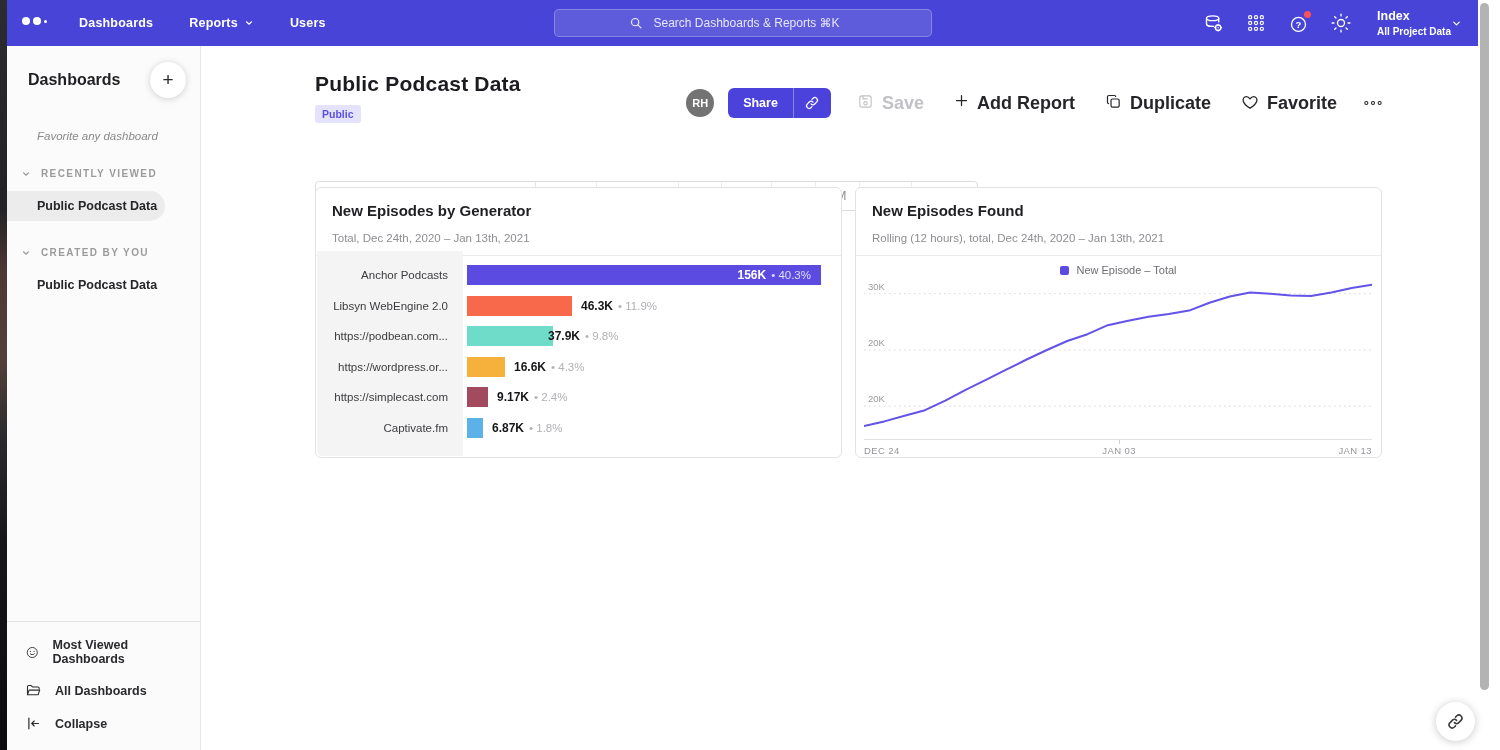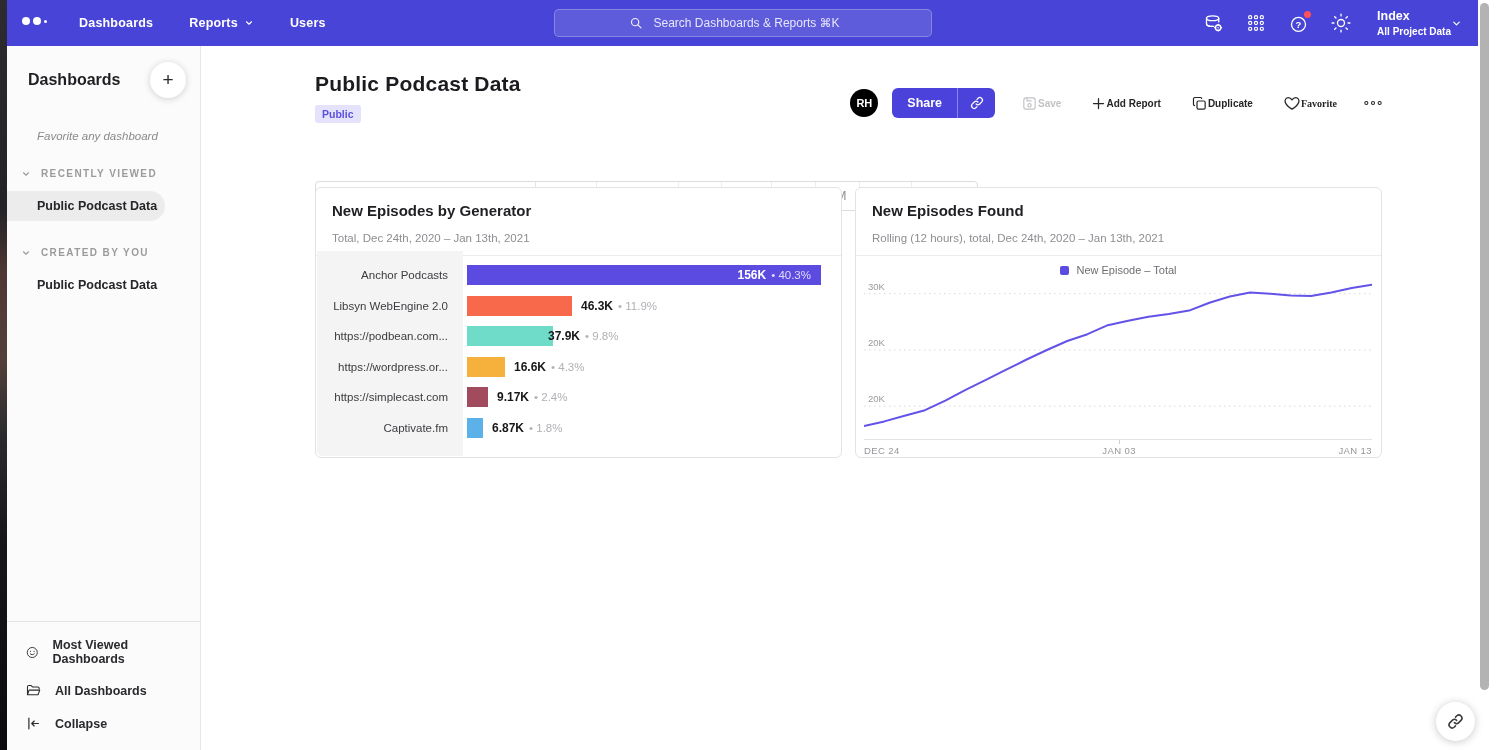--- a/index.html
+++ b/index.html
@@ -51,31 +51,31 @@
   .sb-footer { position:absolute; bottom:0; left:0; right:0; border-top:1px solid #e4e4e4; padding:8px 0 10px 0; background:#fbfbfb; }
   .sb-foot-item { display:flex; align-items:center; gap:13px; padding:8px 18px; font-size:12.5px; font-weight:700; color:#2a2a2e; cursor:pointer; }
 
   
   .content { position:absolute; left:315px; top:46px; width:1068px; height:704px; }
   .page-title { font-size:21px; font-weight:700; color:#1c1c20; margin-top:26px; letter-spacing:.2px; }
   .pub-badge { display:inline-block; margin-top:9px; background:#e5e2fb; color:#5b50dd; font-size:10.5px; font-weight:600;
     padding:3px 7px; border-radius:3px; }
 
   .actions { position:absolute; top:42px; right:0; display:flex; align-items:center; }
-  .avatar { width:28px; height:28px; border-radius:50%; background:#000000; color:#fff; font-size:11px; font-weight:700;
+  .avatar { width:28px; height:28px; border-radius:50%; background:#737373; color:#fff; font-size:11px; font-weight:700;
     display:flex; align-items:center; justify-content:center; cursor:pointer; }
   .share-group { display:flex; height:30px; background:#4b42db; border-radius:6px; overflow:hidden; color:#fff;
     align-items:stretch; cursor:pointer; margin-left:14px; }
   .share-label { padding:0 15px; display:flex; align-items:center; font-size:12.5px; font-weight:700; }
   .share-div { width:1px; background:rgba(255,255,255,.35); }
   .share-link { width:37px; display:flex; align-items:center; justify-content:center; }
-  .act { display:flex; align-items:center; gap:0; font-size:10px; font-weight:700; color:#26262a; cursor:pointer; }
+  .act { display:flex; align-items:flex-start; gap:8px; font-size:18px; font-weight:700; color:#26262a; cursor:pointer; }
   .act.disabled { color:#c2c2c6; cursor:default; }
   .m-save { margin-left:26px; } .m-add { margin-left:30px; } .m-dup { margin-left:30px; }
-  .m-fav { margin-left:30px;font-family:Liberation Serif, serif; } .m-more { margin-left:26px; }
+  .m-fav { margin-left:30px; } .m-more { margin-left:26px; }
 
   .date-row { position:absolute; top:135px; left:0; display:flex; align-items:center; }
   .seg-group { display:flex; border:1px solid #dcdcdc; border-radius:4px; overflow:hidden; height:30px; background:#fff; }
   .seg-date { display:flex; align-items:center; gap:10px; padding:0 13px; font-size:12.5px; font-weight:700; color:#1f1f23;
     border-right:1px solid #e4e4e4; cursor:pointer; }
   .seg { display:flex; align-items:center; padding:0 13px; font-size:12.5px; font-weight:500; color:#8d8d92;
     border-right:1px solid #ececec; cursor:pointer; }
   .seg:last-child { border-right:none; }
   .filter-btn { display:flex; align-items:center; gap:9px; margin-left:32px; font-size:12.5px; font-weight:700; color:#1f1f23; cursor:pointer; }
 

